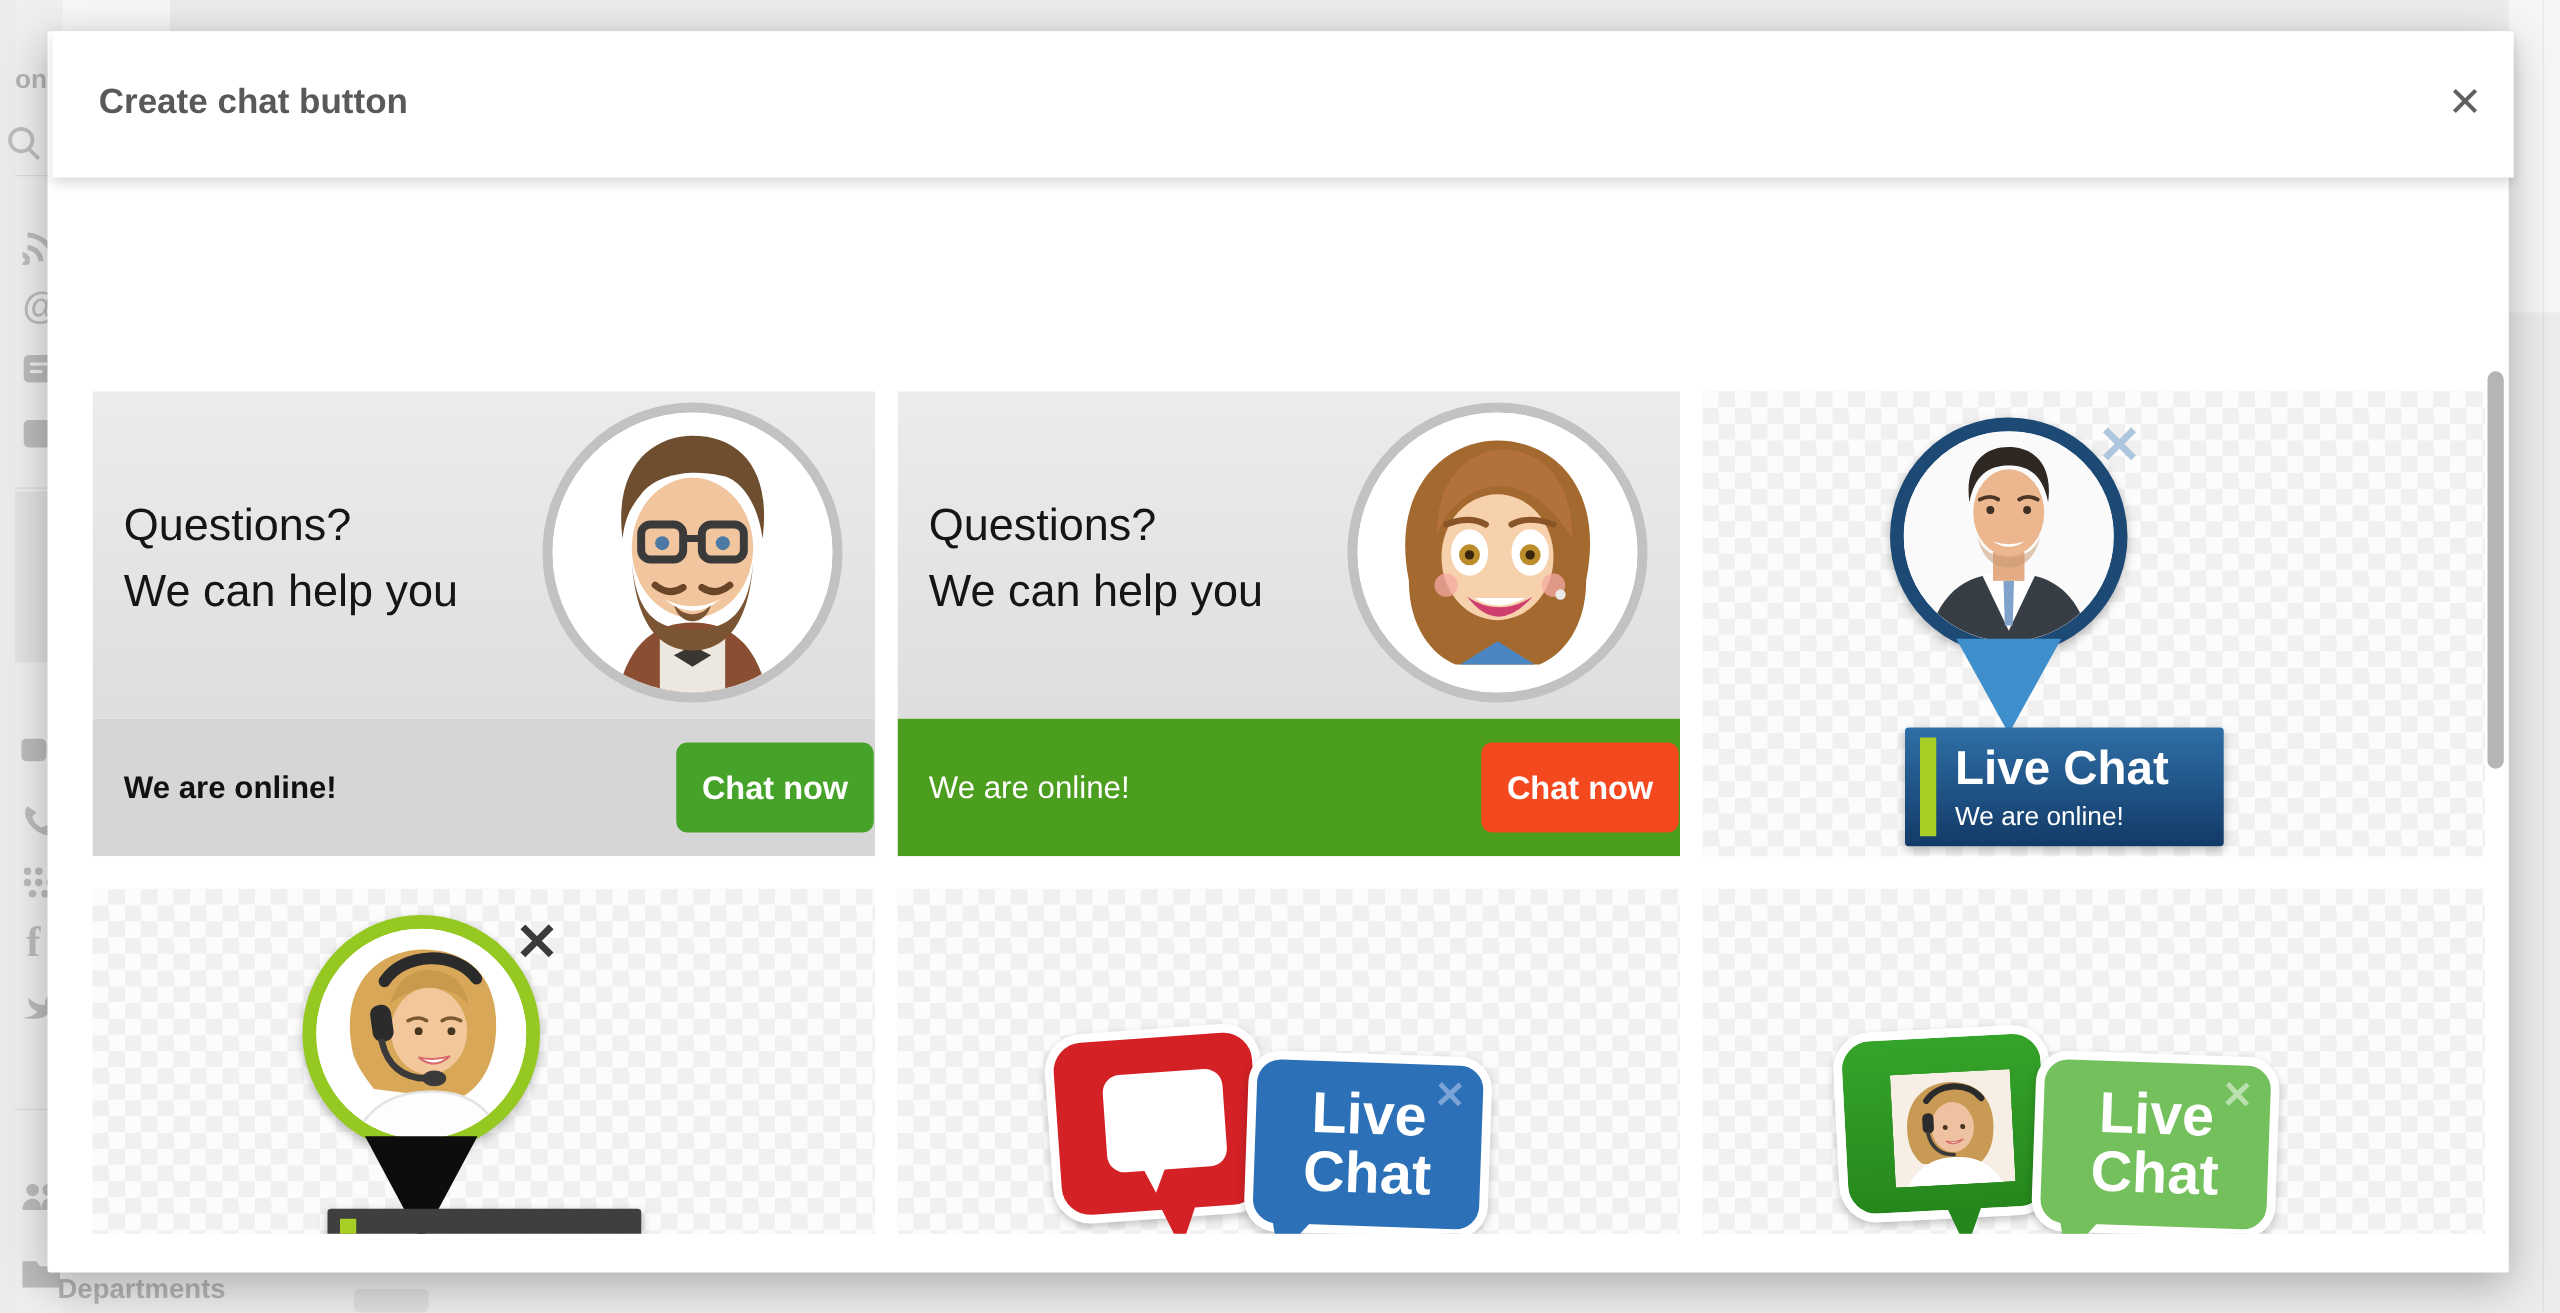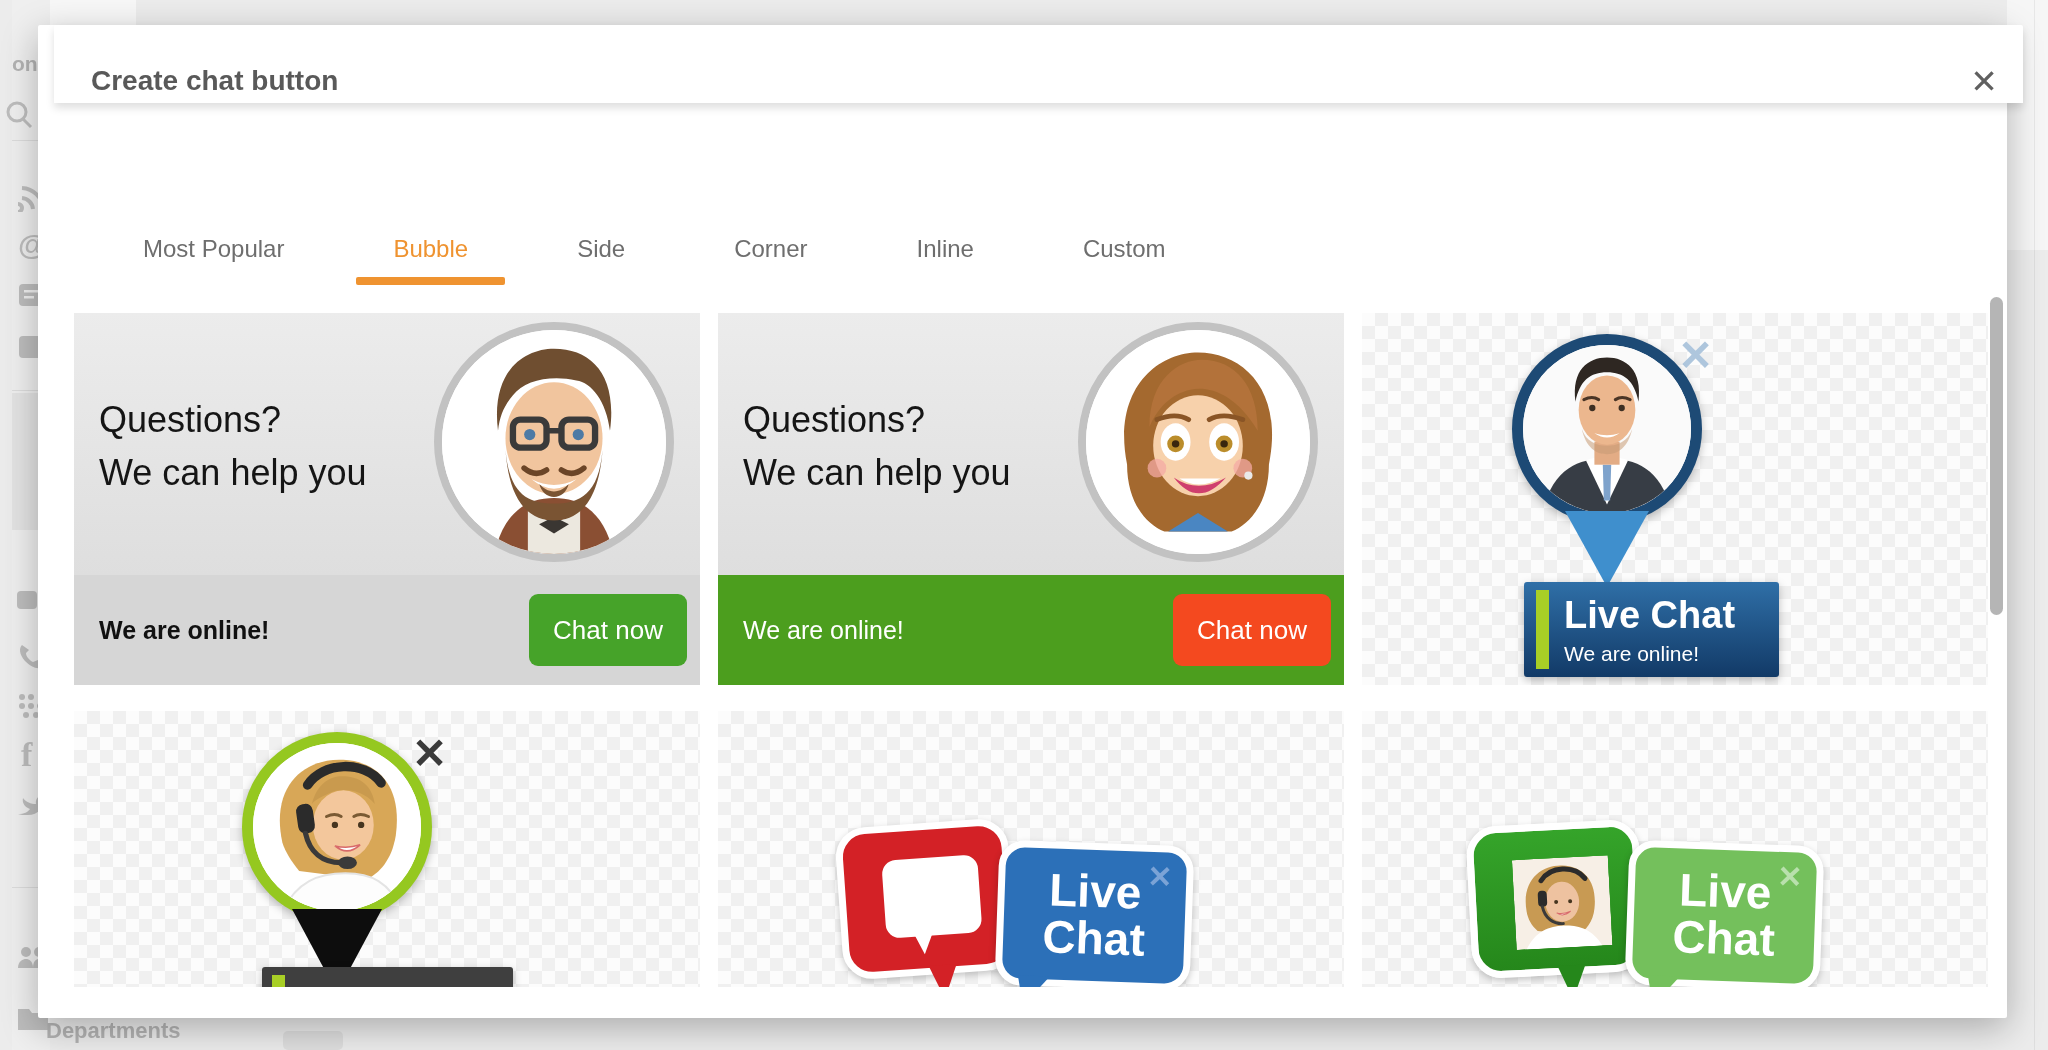--- a/index.html
+++ b/index.html
@@ -17,21 +17,21 @@
   .sb-selected { position:absolute; left:0; top:393px; width:38px; height:137px; background:#e3e3e3; }
   .sb-icon { position:absolute; color:#bdbdbd; fill:#bdbdbd; stroke:#bdbdbd; }
   .bd-text { position:absolute; color:#b3b3b3; font-weight:bold; }
   .bd-partial-top { left:0; top:52px; font-size:21px; }
   .bd-bottom { left:46px; top:1018px; font-size:22px; }
   .bd-pill { left:283px; top:1031px; width:60px; height:19px; background:#dedede; border-radius:5px; }
 
   
   #modal { left:38px; top:25px; width:1969px; height:993px; background:#ffffff;
            border-radius:2px; box-shadow:0 10px 36px rgba(0,0,0,.28); }
-  #modal-header { left:16px; top:0; width:100%; height:78px; background:#fff;
+  #modal-header { left:4px; top:0; width:100%; height:117px; background:#fff;
                   box-shadow:0 5px 9px rgba(0,0,0,.13); border-radius:2px 2px 0 0; z-index:5; }
   #modal-title { left:37px; top:40px; font-size:28px; font-weight:bold; color:#595959; }
   #modal-close { left:1908px; top:34px; width:44px; height:44px; font-size:33px; color:#606060;
                  display:flex; align-items:center; justify-content:center; cursor:pointer; }
 
   
   #tabs { left:105px; top:210px; display:flex; gap:109px; z-index:2; }
   .tab { position:relative; font-size:24px; color:#6e6e6e; padding-bottom:22px; cursor:pointer; white-space:nowrap; }
   .tab.active { color:#ef9330; }
   .tab.active::after { content:""; position:absolute; left:-37px; right:-37px; bottom:0;
@@ -51,23 +51,23 @@
   .card-top { position:absolute; left:0; top:0; width:100%; height:262px;
               background:linear-gradient(180deg,#ececec,#dedede); }
   .q-lines { position:absolute; left:25px; top:80px; font-size:36px; color:#151515; line-height:53px; }
   .avatar-ring { position:absolute; left:360px; top:9px; width:240px; height:240px; border-radius:50%;
                  background:#fff; border:8px solid #c2c2c2; overflow:hidden; }
   .card-bar { position:absolute; left:0; top:262px; width:100%; height:110px; background:#d6d6d6;
               display:flex; align-items:center; }
   .card-bar.green { background:#4c9e1e; }
   .status-text { margin-left:25px; font-size:25px; font-weight:bold; color:#111; }
   .card-bar.green .status-text { color:#fff; font-weight:normal; }
-  .cta-btn { position:absolute; right:13px; top:19px; width:158px; height:72px; border-radius:9px;
+  .cta-btn { position:absolute; right:1px; top:19px; width:158px; height:72px; border-radius:9px;
              display:flex; align-items:center; justify-content:center;
-             color:#fff; font-size:26px; font-weight:normal; cursor:pointer; }
+             color:#fff; font-size:26px; font-weight:bold; cursor:pointer; }
   .cta-green { background:#46a329; }
   .cta-red { background:#f4491f; }
 
   
   .pin-close { position:absolute; font-size:42px; font-weight:bold; line-height:1; cursor:pointer; }
   .pin-circle { position:absolute; border-radius:50%; background:#fff; overflow:hidden;
                 box-shadow:0 3px 8px rgba(0,0,0,.25); }
   .pin-pointer { position:absolute; width:0; height:0; }
   .banner { position:absolute; border-radius:3px; box-shadow:0 3px 8px rgba(0,0,0,.25); }
   .banner-stripe { position:absolute; left:12px; top:8px; bottom:8px; width:13px; background:#a8cf26; }
@@ -151,28 +151,20 @@
   <div class="abs bd-pill"></div>
 </div>
 
 <div id="modal" class="abs">
 
   <div id="modal-header" class="abs">
     <div id="modal-title" class="abs">Create chat button</div>
     <div id="modal-close" class="abs">✕</div>
   </div>
 
-  <div id="tabs" class="abs">
-    <div class="tab">Most Popular</div>
-    <div class="tab active">Bubble</div>
-    <div class="tab">Side</div>
-    <div class="tab">Corner</div>
-    <div class="tab">Inline</div>
-    <div class="tab">Custom</div>
-  </div>
 
   <div id="grid" class="abs">
 
     <div class="tile row1 col1">
       <div class="card-top">
         <div class="q-lines">
           <div>Questions?</div>
           <div>We can help you</div>
         </div>
         <div class="avatar-ring">

